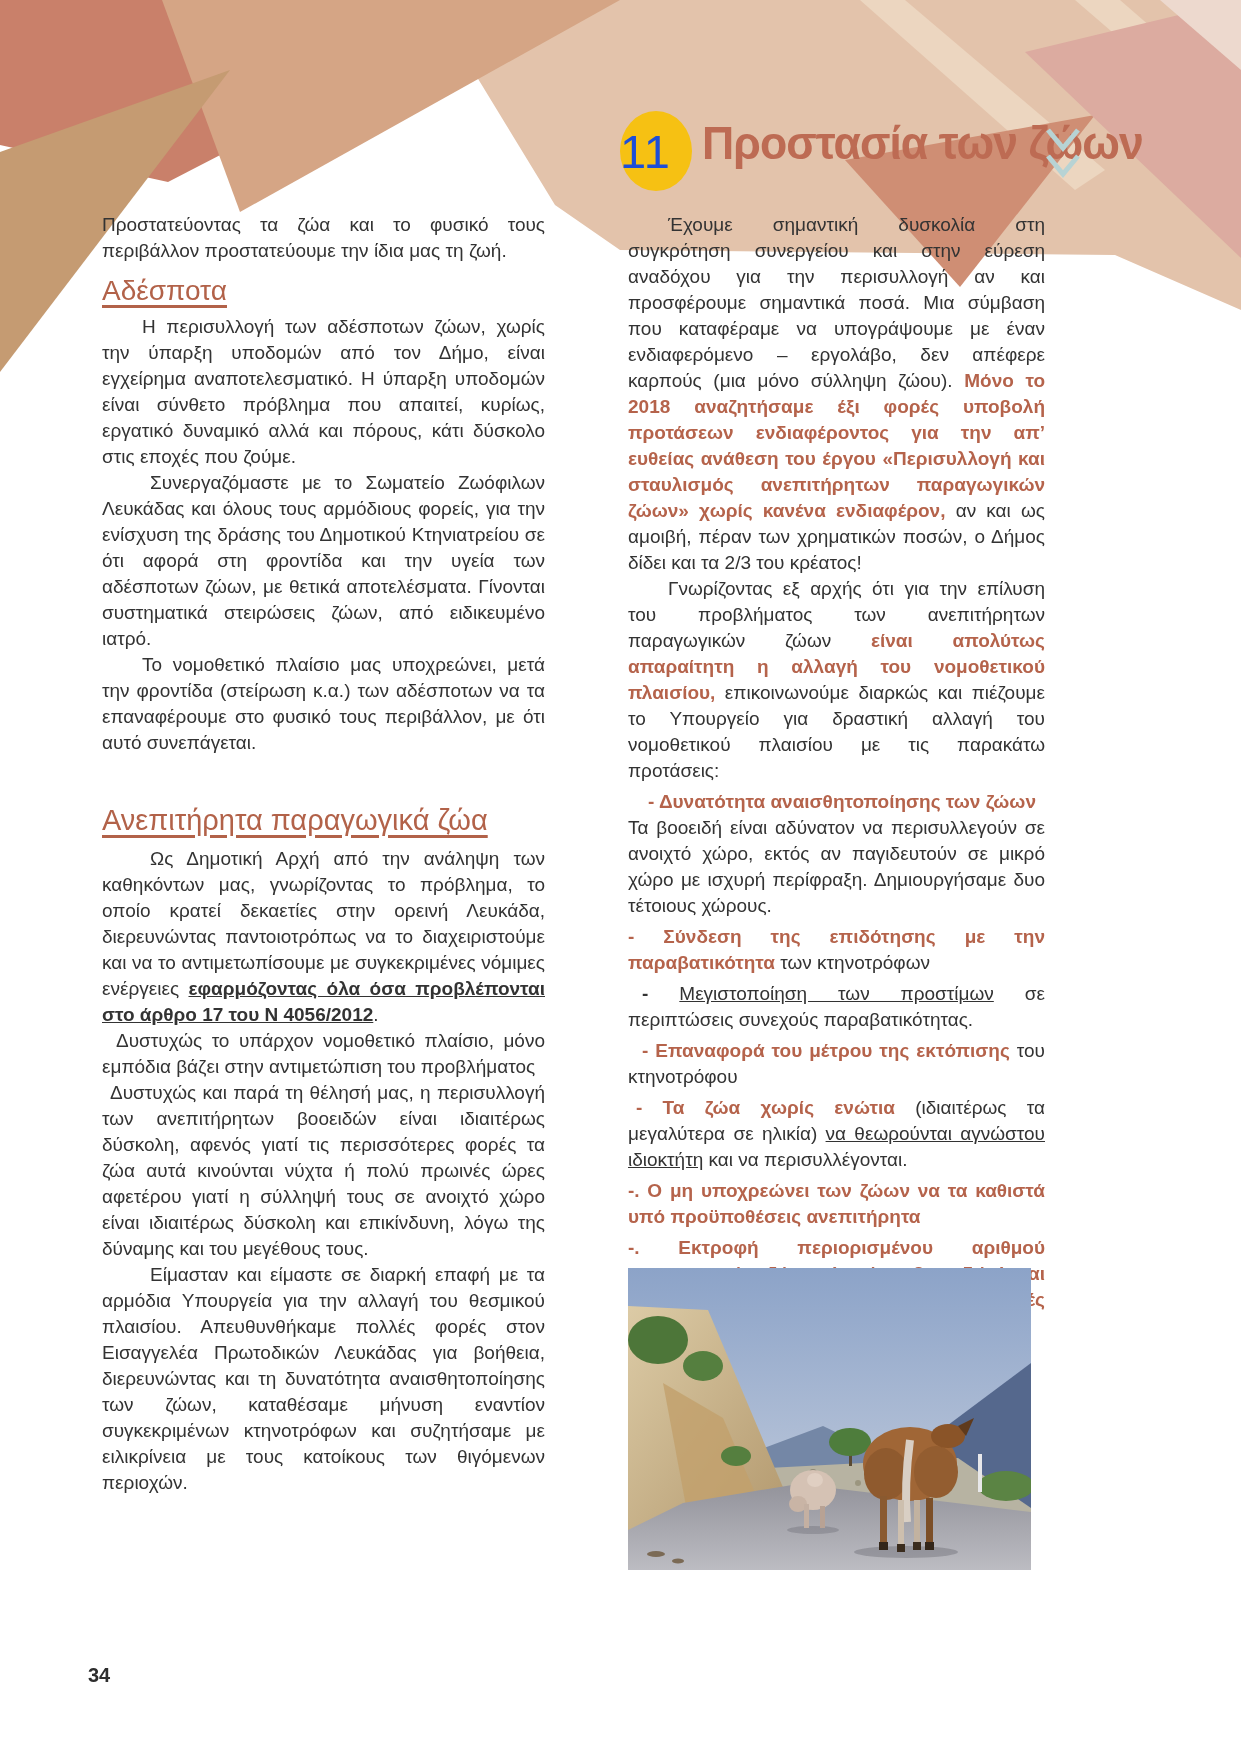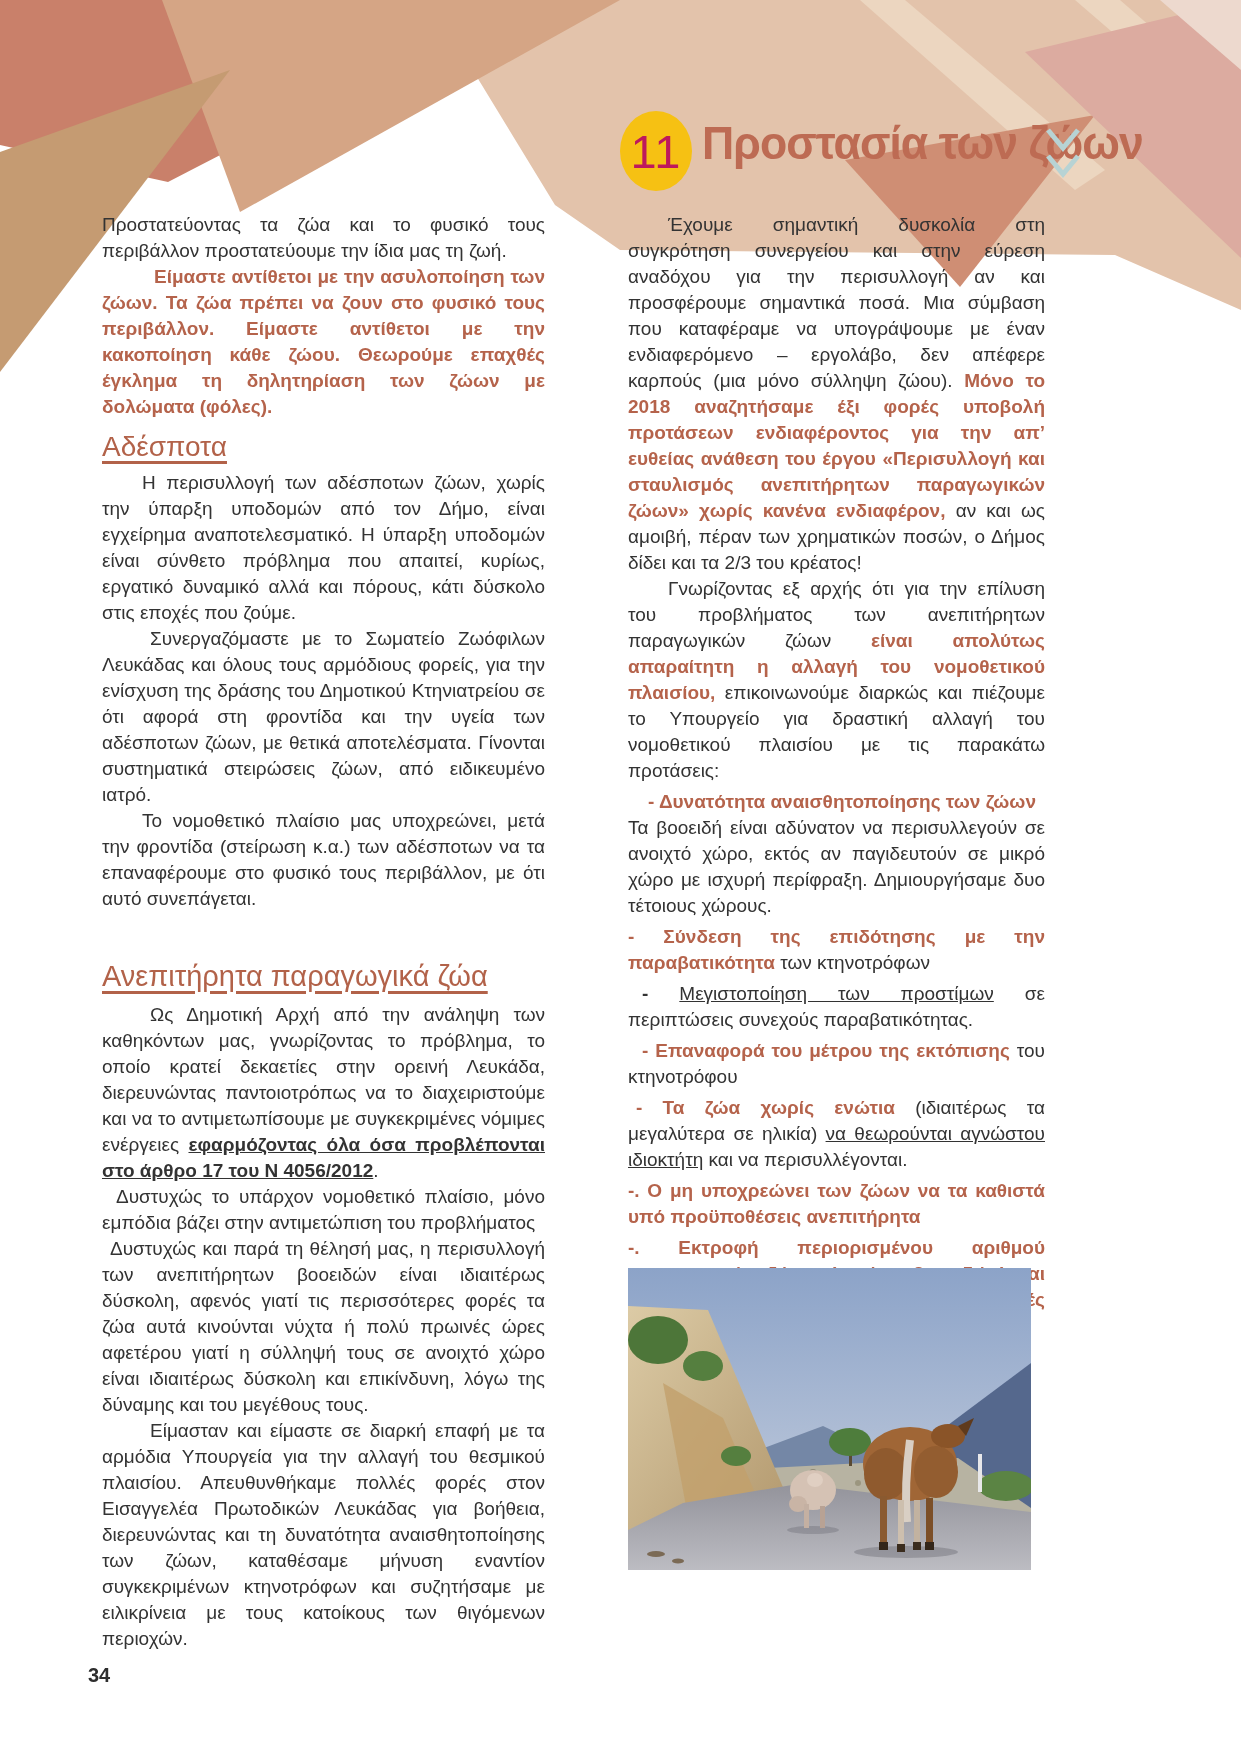--- a/index.html
+++ b/index.html
@@ -6,22 +6,22 @@
   body{
     width:1241px;height:1754px;position:relative;overflow:hidden;
     background:#ffffff;
     font-family:"Liberation Sans", sans-serif;
     color:#333333;
   }
   .header-art{position:absolute;left:0;top:0;width:1241px;height:400px;}
   .badge{
     position:absolute;left:620px;top:111px;width:72px;height:80px;
     background:#f6c113;border-radius:50%;
-    display:flex;align-items:center;justify-content:center;
-    color:#be185d;font-size:47px;font-weight:400;letter-spacing:1px;
+    display:flex;align-items:center;
+    color:#1d4ed8;font-size:47px;font-weight:400;letter-spacing:1px;
   }
   .page-title{
     position:absolute;left:702px;top:116px;width:420px;
     font-size:46px;font-weight:bold;color:#bd6b53;letter-spacing:-1px;
     transform:scaleX(.97);transform-origin:left center;white-space:nowrap;
   }
   .chevrons{position:absolute;left:1045px;top:126px;}
   .col{position:absolute;top:212px;font-size:19px;line-height:26px;text-align:justify;}
   .col-left{left:102px;width:443px;}
   .col-right{left:628px;width:417px;}
@@ -69,21 +69,20 @@
 
 <div class="page-title">Προστασία των ζώων</div>
 
 <svg class="chevrons" width="36" height="58" viewBox="0 0 36 58" aria-hidden="true">
   <polyline points="3,4 18,22 33,4" fill="none" stroke="#b7d3d4" stroke-width="5"></polyline>
   <polyline points="3,30 18,48 33,30" fill="none" stroke="#b7d3d4" stroke-width="5"></polyline>
 </svg>
 
 <div class="col col-left">
   <p class="para">Προστατεύοντας τα ζώα και το φυσικό τους περιβάλλον προστατεύουμε την ίδια μας τη ζωή.</p>
-  <p class="para accent ind52">Είμαστε αντίθετοι με την ασυλοποίηση των ζώων. Τα ζώα πρέπει να ζουν στο φυσικό τους περιβάλλον. Είμαστε αντίθετοι με την κακοποίηση κάθε ζώου. Θεωρούμε επαχθές έγκλημα τη δηλητηρίαση των ζώων με δολώματα (φόλες).</p>
 
   <h2 class="h-section h1-size">Αδέσποτα</h2>
 
   <p class="para ind40">Η περισυλλογή των αδέσποτων ζώων, χωρίς την ύπαρξη υποδομών από τον Δήμο, είναι εγχείρημα αναποτελεσματικό. Η ύπαρξη υποδομών είναι σύνθετο πρόβλημα που απαιτεί, κυρίως, εργατικό δυναμικό αλλά και πόρους, κάτι δύσκολο στις εποχές που ζούμε.</p>
   <p class="para ind48">Συνεργαζόμαστε με το Σωματείο Ζωόφιλων Λευκάδας και όλους τους αρμόδιους φορείς, για την ενίσχυση της δράσης του Δημοτικού Κτηνιατρείου σε ότι αφορά στη φροντίδα και την υγεία των αδέσποτων ζώων, με θετικά αποτελέσματα. Γίνονται συστηματικά στειρώσεις ζώων, από ειδικευμένο ιατρό.</p>
   <p class="para ind40">Το νομοθετικό πλαίσιο μας υποχρεώνει, μετά την φροντίδα (στείρωση κ.α.) των αδέσποτων να τα επαναφέρουμε στο φυσικό τους περιβάλλον, με ότι αυτό συνεπάγεται.</p>
 
   <h2 class="h-section h2-size">Ανεπιτήρητα παραγωγικά ζώα</h2>
 
   <p class="para ind48">

